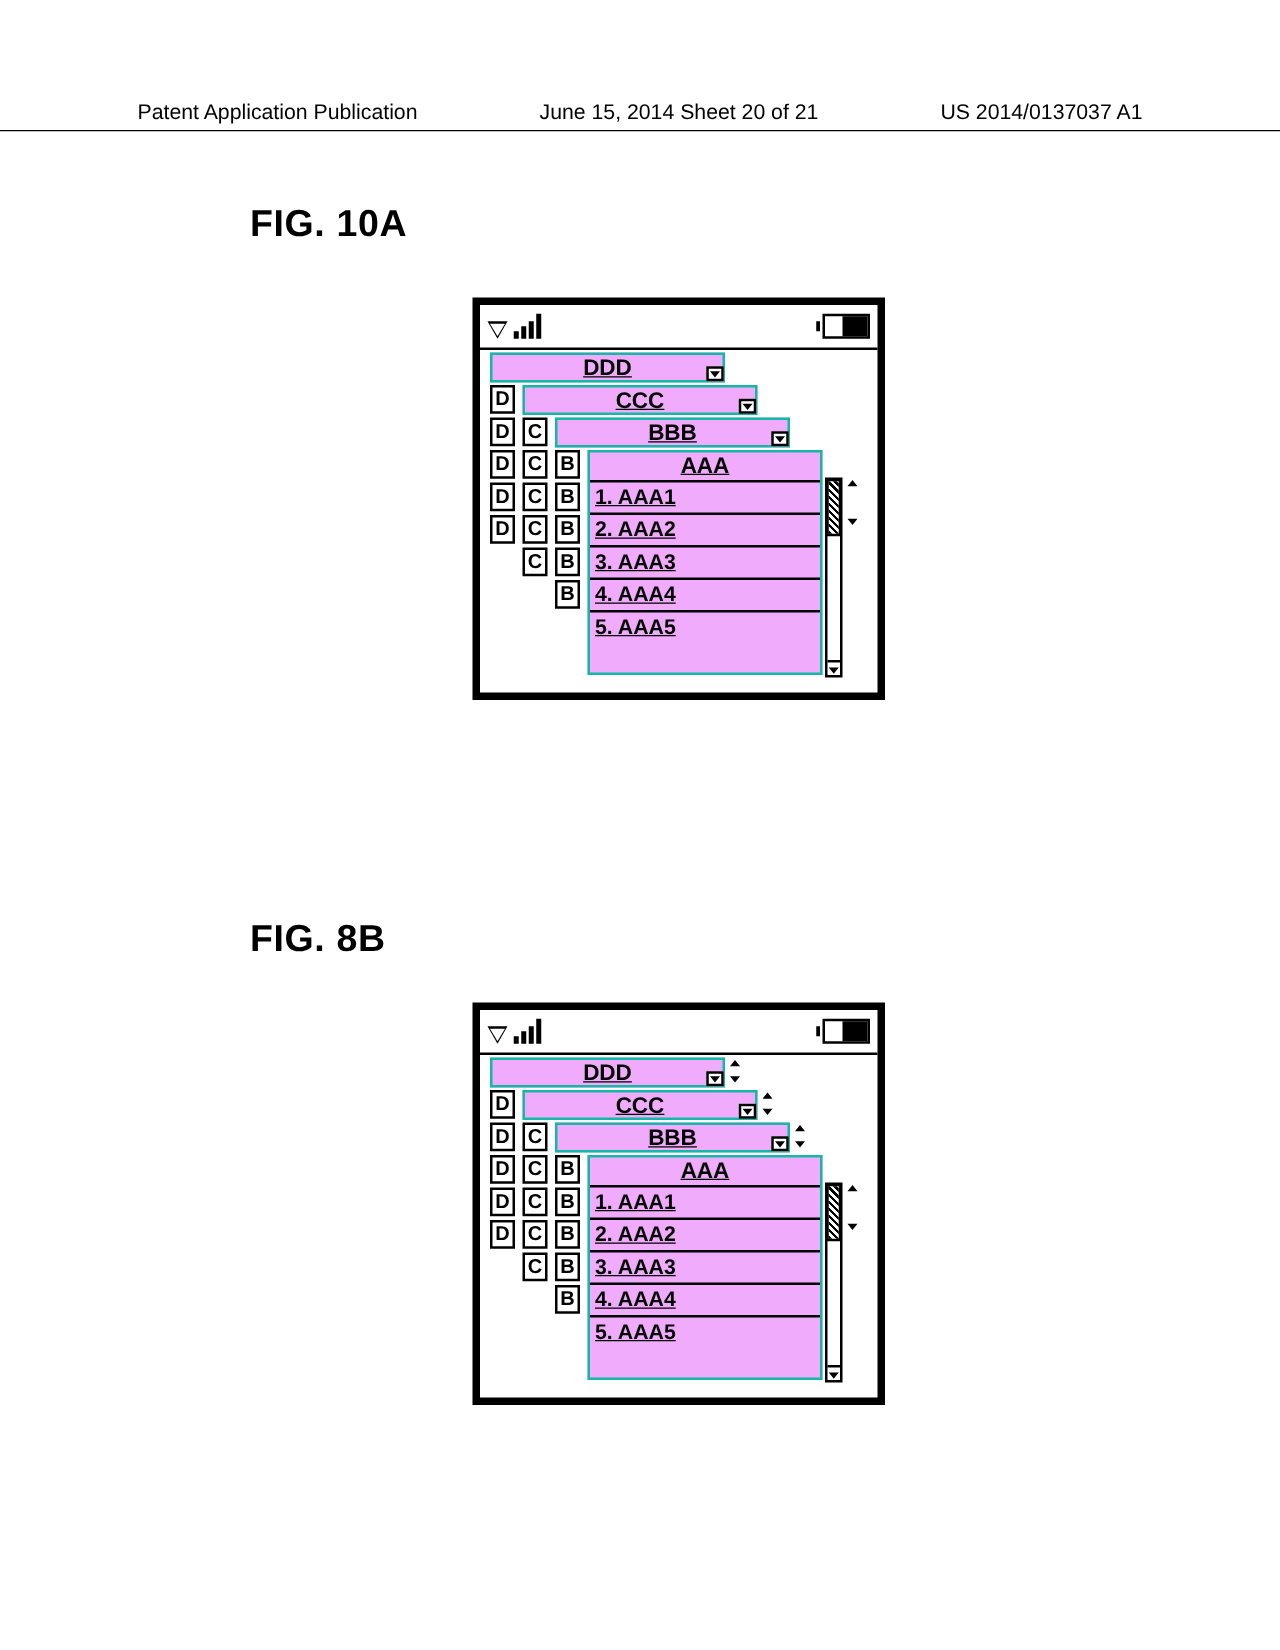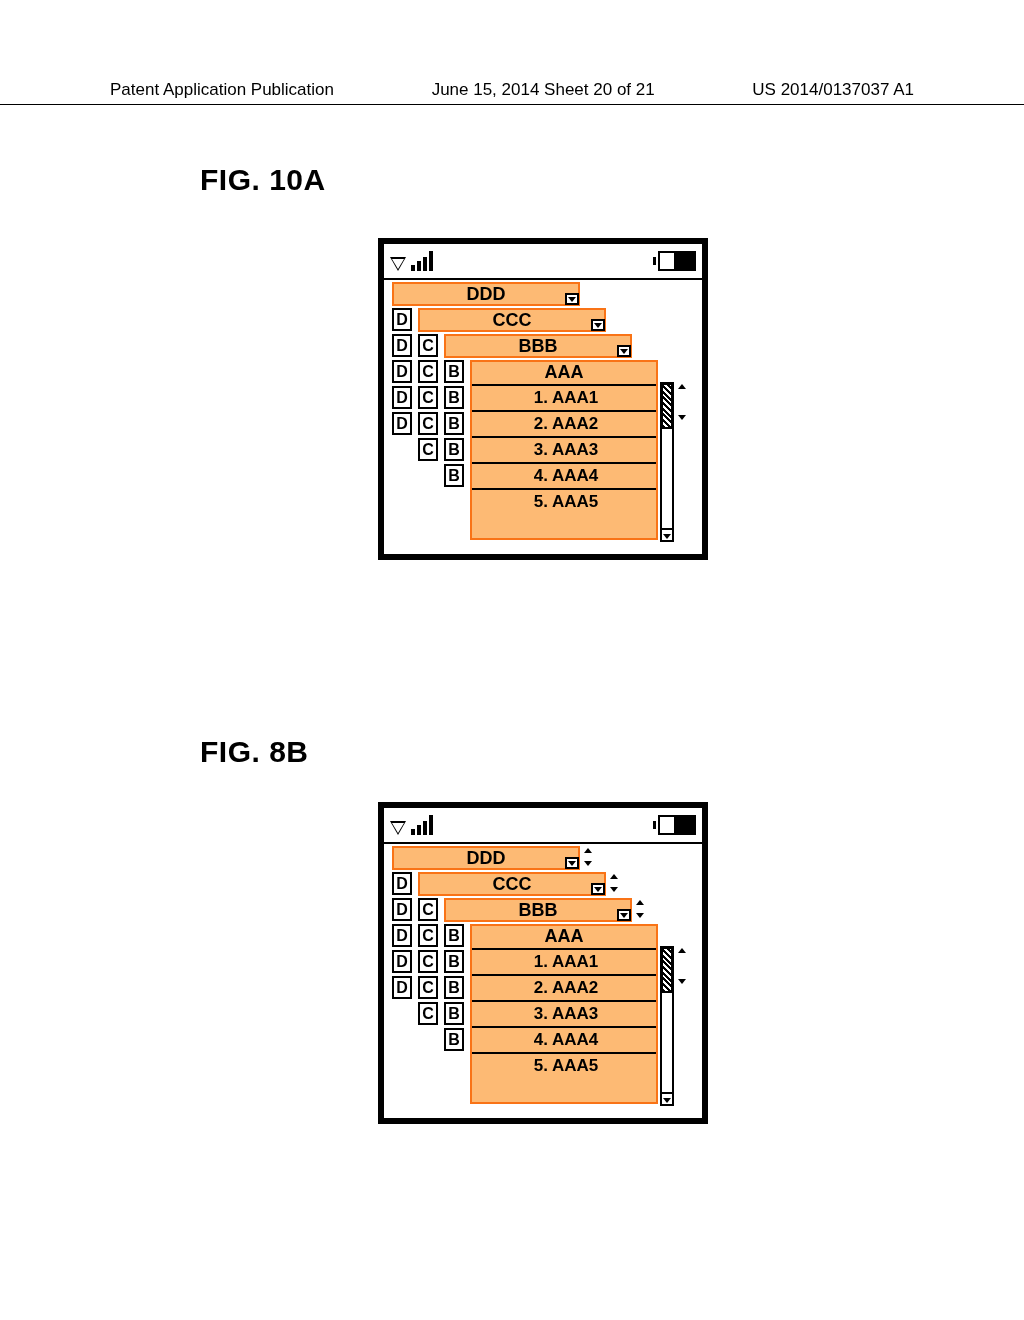--- a/index.html
+++ b/index.html
@@ -91,23 +91,24 @@
 
   .content {
     position: relative;
     padding: 6px 4px 4px 10px;
     font-family: Arial, sans-serif;
     font-weight: 700;
   }
 
   .layer {
     position: absolute;
-    border: 2px solid #f97316;
-    background: #fdba74;
+    border: 2px solid #14b8a6;
+    background: #f0abfc;
     box-sizing: border-box;
+    text-decoration: underline;
   }
   .layer-title {
     text-align: center;
     font-size: 18px;
     font-weight: 700;
     border-bottom: 2px solid #000;
     height: 22px;
     line-height: 20px;
     position: relative;
   }
@@ -161,21 +162,21 @@
     content:"";border-left:4px solid transparent;border-right:4px solid transparent;border-top:5px solid #000;
   }
   .updown{
     position:absolute; width:10px; display:flex;flex-direction:column;justify-content:space-between;
   }
   .updown .u{width:0;height:0;border-left:4px solid transparent;border-right:4px solid transparent;border-bottom:5px solid #000;}
   .updown .d{width:0;height:0;border-left:4px solid transparent;border-right:4px solid transparent;border-top:5px solid #000;}
 
   .list-row{
     height:26px;border-bottom:2px solid #000;font-size:17px;font-weight:700;
-    line-height:24px;padding-left:4px;box-sizing:border-box;text-align:center;
+    line-height:24px;padding-left:4px;box-sizing:border-box;
   }
   .list-row:last-child{border-bottom:none;}
 </style>
 </head>
 <body>
 
 <div class="header">
   <span class="left">Patent Application Publication</span>
   <span>June 15, 2014  Sheet 20 of 21</span>
   <span class="right">US 2014/0137037 A1</span>

